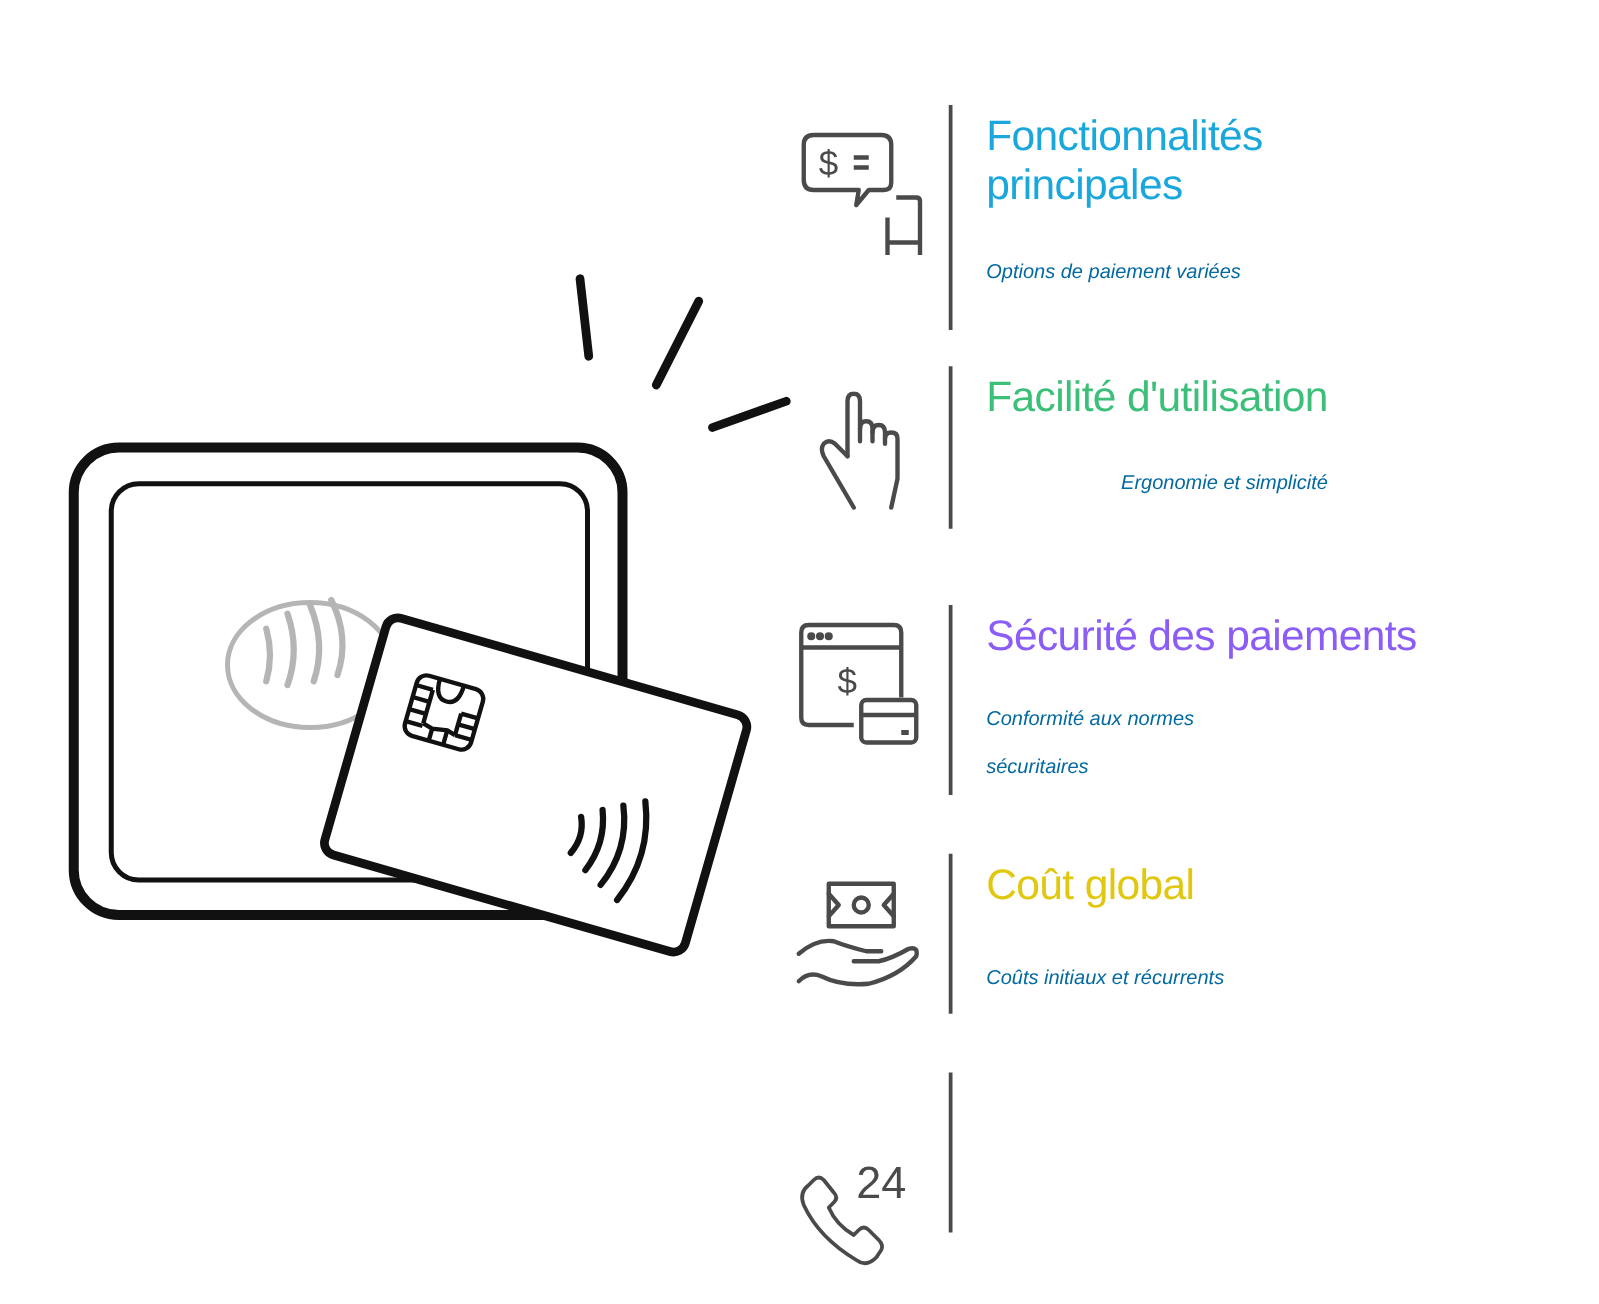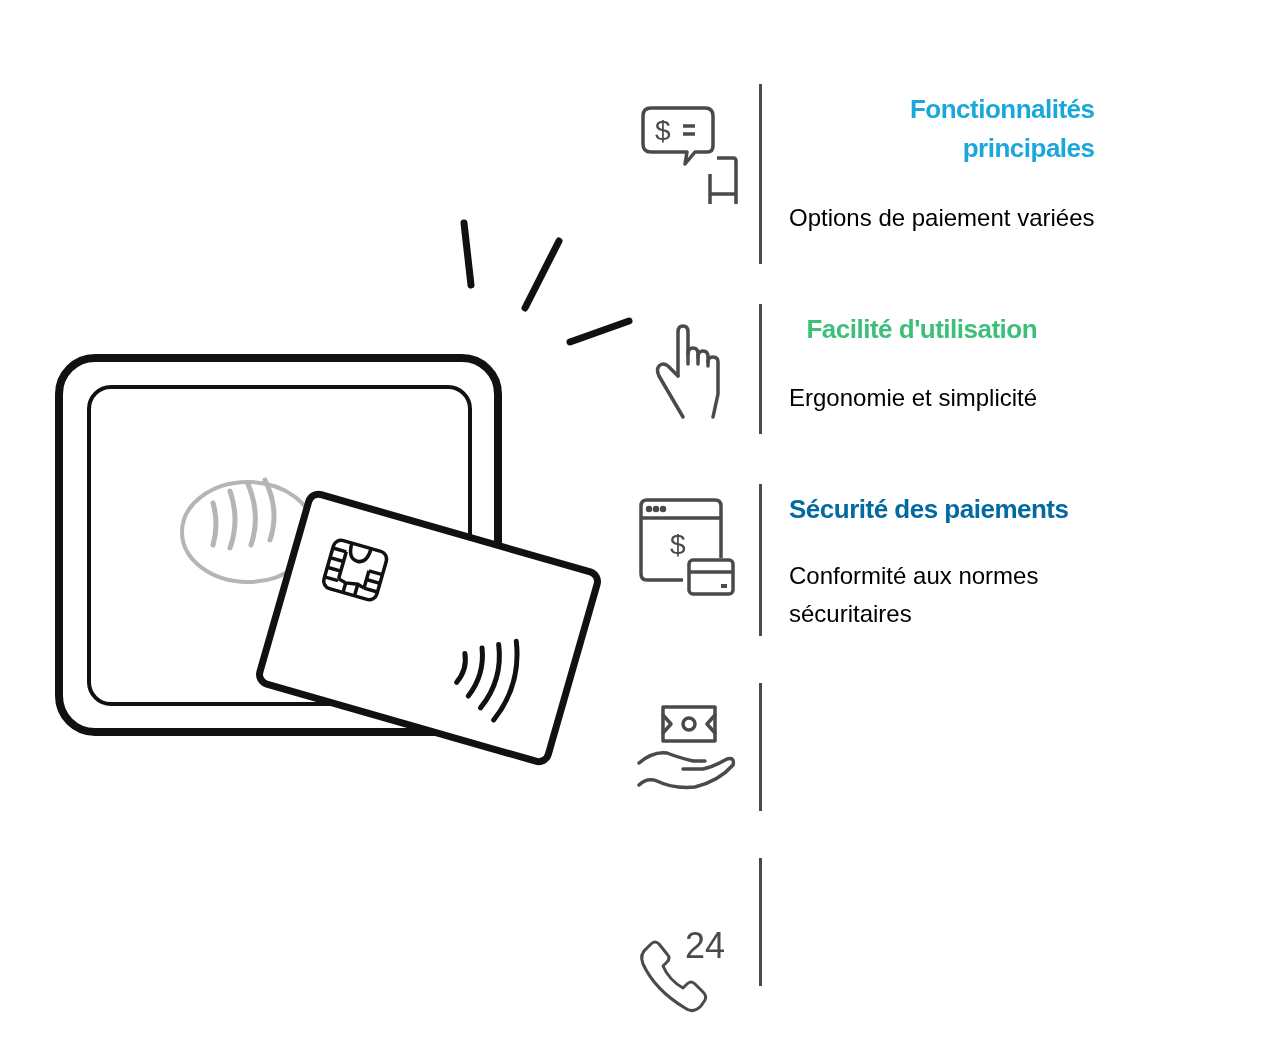--- a/index.html
+++ b/index.html
@@ -3,22 +3,22 @@
 <meta charset="utf-8">
 <style>
   html, body { margin:0; padding:0; background:#ffffff; }
   body { width:1279px; height:1043px; position:relative; overflow:hidden;
          font-family:"Liberation Sans", "DejaVu Sans", sans-serif; }
   .illustration { position:absolute; left:0; top:0; width:660px; height:1043px; }
   .feature { position:absolute; left:628px; width:640px; }
   .feature .icon { position:absolute; left:0; width:120px; display:flex; justify-content:center; }
   .feature .divider { position:absolute; left:131px; width:3px; background:#4a4a4a; }
   .feature .text { position:absolute; left:161px; }
-  .feature .title { font-weight:bold; font-size:26px; line-height:39px; letter-spacing:-0.5px; margin:0;text-align:right; }
-  .feature .desc { font-size:24px; line-height:38px; color:#000000; margin:0; }
+  .feature .title { font-weight:normal; font-size:34px; line-height:39px; letter-spacing:-0.5px; margin:0; }
+  .feature .desc { font-size:16px; line-height:38px; color:#0369a1; margin:0;font-style:italic; }
 </style>
 </head>
 <body>
 
 <div class="illustration">
   <svg width="660" height="1043" viewBox="0 0 660 1043">
 
     <g stroke="#111" stroke-width="7" stroke-linecap="round" fill="none">
       <line x1="464" y1="223" x2="471" y2="285"></line>
       <line x1="559" y1="241" x2="525" y2="308"></line>
@@ -81,21 +81,21 @@
   <div class="divider" style="top:0; height:180px;"></div>
   <div class="text" style="top:6px;">
     <p class="title" style="color:#1aa7dc;">
       <span>Fonctionnalités</span><br>
       <span>principales</span>
     </p>
     <p class="desc" style="margin-top:31px;">Options de paiement variées</p>
   </div>
 </div>
 
-<div class="feature" style="top:304px; height:130px;">
+<div class="feature" style="top:293px; height:130px;">
   <div class="icon" style="top:20px;">
     <svg width="90" height="100" viewBox="0 0 90 100" fill="none" stroke="#4a4a4a" stroke-width="3.5" stroke-linejoin="round" stroke-linecap="round">
       <path d="M35 52 V8 Q35 2 40 2 Q45 2 45 8 V40"></path>
       <path d="M45 30 Q45 24 50 24 Q55 24 55 30 V40"></path>
       <path d="M55 33 Q55 27 60 27 Q65 27 65 33 V42"></path>
       <path d="M65 38 Q65 33 70 33 Q75 33 75 38 V70 L70 93"></path>
       <path d="M35 52 L25 42 Q20 38 16 42 Q13 46 16 52 L40 93"></path>
     </svg>
   </div>
   <div class="divider" style="top:0; height:130px;"></div>
@@ -114,40 +114,44 @@
       <circle cx="23" cy="13" r="1.5" fill="#4a4a4a"></circle>
       <circle cx="30" cy="13" r="1.5" fill="#4a4a4a"></circle>
       <text x="37" y="58" font-size="28" font-family="Liberation Sans, sans-serif" fill="#4a4a4a" stroke="none">$</text>
       <rect x="56" y="64" width="44" height="34" rx="4"></rect>
       <line x1="56" y1="76" x2="100" y2="76"></line>
       <line x1="88" y1="90" x2="94" y2="90" stroke-width="4"></line>
     </svg>
   </div>
   <div class="divider" style="top:0; height:152px;"></div>
   <div class="text" style="top:6px;">
-    <p class="title" style="color:#0369a1;">Sécurité des paiements</p>
+    <p class="title" style="color:#8b5cf6;">Sécurité des paiements</p>
     <p class="desc" style="margin-top:28px; line-height:38px;">
       <span>Conformité aux normes</span><br>
       <span>sécuritaires</span>
     </p>
   </div>
 </div>
 
 <div class="feature" style="top:683px; height:128px;">
   <div class="icon" style="top:18px;">
     <svg width="110" height="90" viewBox="0 0 110 90" fill="none" stroke="#4a4a4a" stroke-width="3.5" stroke-linejoin="round" stroke-linecap="round">
       <rect x="30" y="6" width="52" height="34"></rect>
       <circle cx="56" cy="23" r="6"></circle>
       <path d="M30 14 L38 23 L30 32"></path>
       <path d="M82 14 L74 23 L82 32"></path>
       <path d="M6 62 Q20 50 34 52 Q44 56 60 60 H72"></path>
       <path d="M50 68 H70 Q80 66 94 58 Q102 56 100 64 Q86 80 62 86 Q40 88 24 80 Q14 76 6 84"></path>
     </svg>
   </div>
   <div class="divider" style="top:0; height:128px;"></div>
+  <div class="text" style="top:6px;">
+    <p class="title" style="color:#e1c80e;">Coût global</p>
+    <p class="desc" style="margin-top:36px;">Coûts initiaux et récurrents</p>
+  </div>
 </div>
 
 <div class="feature" style="top:858px; height:128px;">
   <div class="icon" style="top:12px;margin-top:48px;">
     <svg width="110" height="100" viewBox="0 0 110 100" fill="none" stroke="#4a4a4a" stroke-width="3" stroke-linejoin="round" stroke-linecap="round">
       <path d="M14 30 Q6 36 10 46 Q22 72 52 90 Q60 96 68 88 L72 82 Q74 78 70 74 L62 66 Q58 62 54 66 L50 70 Q36 62 30 48 L34 44 Q38 40 34 36 L26 26 Q22 22 18 26 Z"></path>
       <text x="52" y="40" font-size="36" font-family="Liberation Sans, sans-serif" fill="#4a4a4a" stroke="none">24</text>
     </svg>
   </div>
   <div class="divider" style="top:0; height:128px;"></div>

